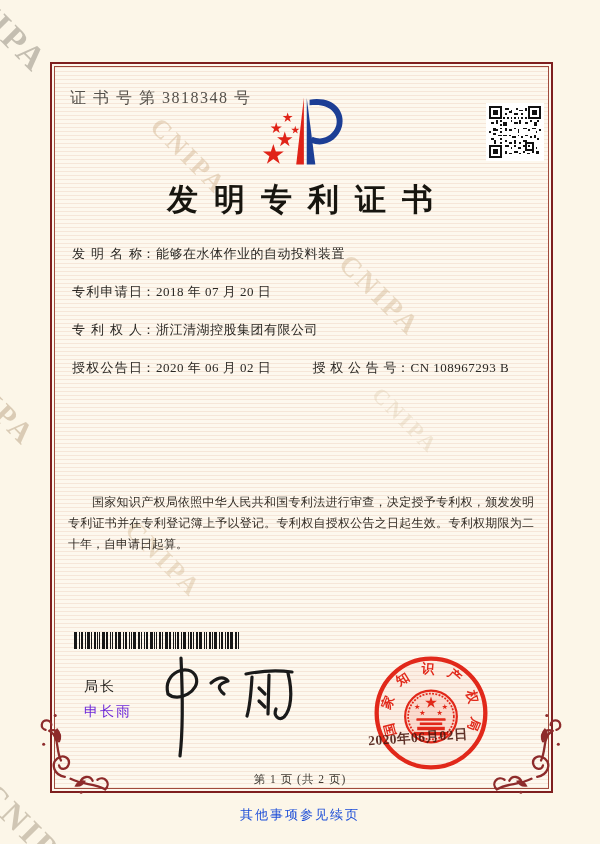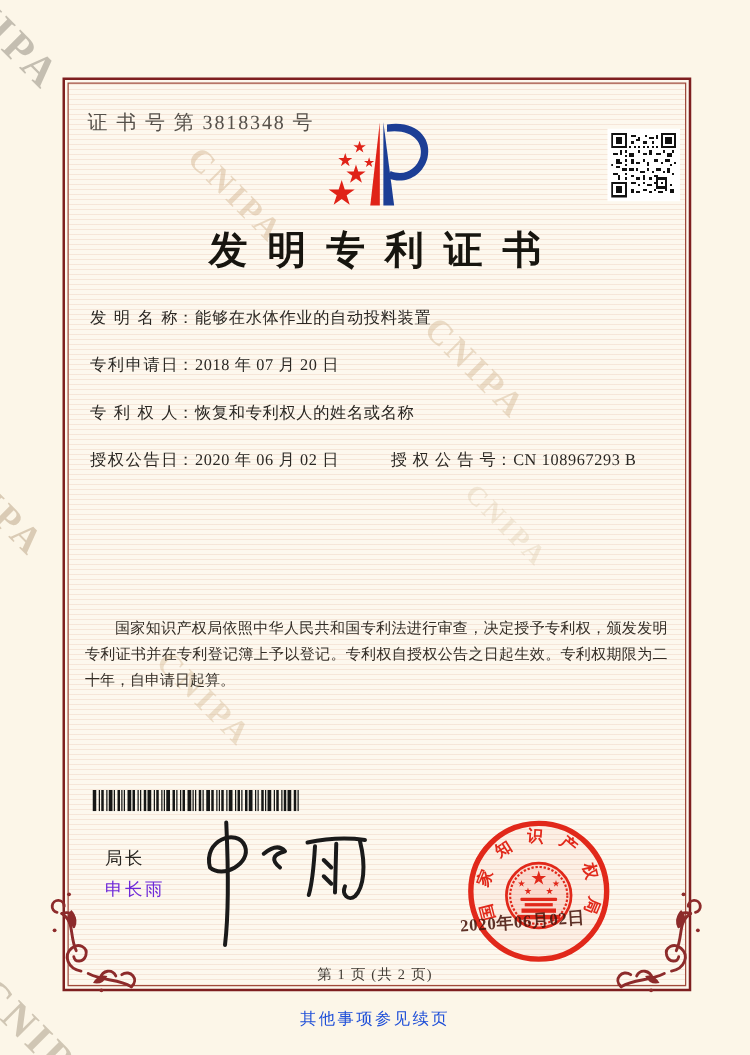--- a/index.html
+++ b/index.html
@@ -201,21 +201,21 @@
   <div class="title">发明专利证书</div>
 
   <div class="fields">
     <div class="frow">
       <span class="flabel">发明名称</span><span class="fcolon">：</span><span class="fvalue">能够在水体作业的自动投料装置</span>
     </div>
     <div class="frow">
       <span class="flabel">专利申请日</span><span class="fcolon">：</span><span class="fvalue">2018 年 07 月 20 日</span>
     </div>
     <div class="frow">
-      <span class="flabel">专利权人</span><span class="fcolon">：</span><span class="fvalue">恢复和专利权人的姓名或名称</span>
+      <span class="flabel">专利权人</span><span class="fcolon">：</span><span class="fvalue">浙江清湖控股集团有限公司</span>
     </div>
     <div class="frow">
       <span class="flabel">授权公告日</span><span class="fcolon">：</span><span class="fvalue">2020 年 06 月 02 日</span>
       <span class="grant2"><span class="glabel">授权公告号</span><span class="fcolon">：</span><span class="fvalue">CN 108967293 B</span></span>
     </div>
   </div>
 
   <div class="bodytext">
     <p>国家知识产权局依照中华人民共和国专利法进行审查，决定授予专利权，颁发发明专利证书并在专利登记簿上予以登记。专利权自授权公告之日起生效。专利权期限为二十年，自申请日起算。</p>
   </div>

